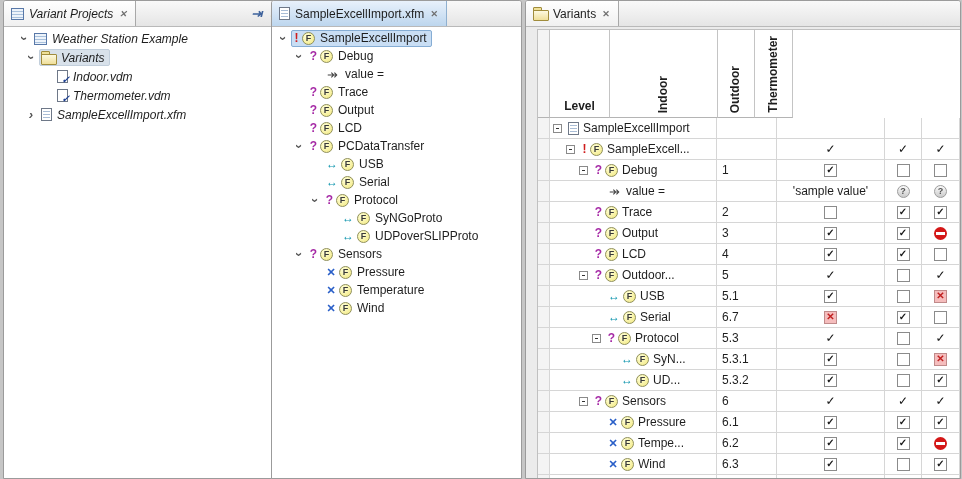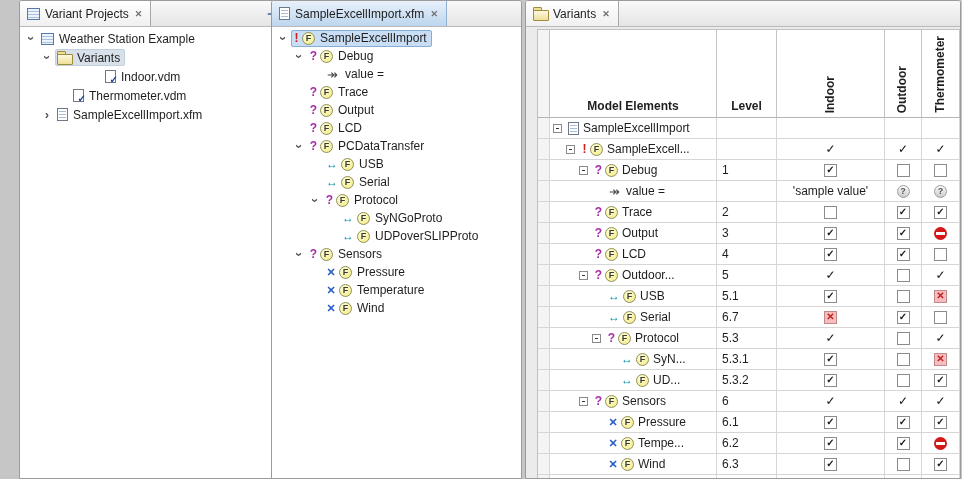--- a/index.html
+++ b/index.html
@@ -1,20 +1,20 @@
 <!DOCTYPE html>
 <html><head>
 <meta charset="utf-8">
 <style>
 * { box-sizing:border-box; margin:0; padding:0; }
 html,body { width:962px; height:479px; }
 body { background:#c6c6c6; font-family:"Liberation Sans",sans-serif; font-size:12px; color:#1e1e1e; position:relative; overflow:hidden; }
 
 .panel { position:absolute; top:0; bottom:0; background:#fff; border:1px solid #9b9b9b; border-radius:3px 3px 0 0; display:flex; flex-direction:column; overflow:hidden; }
-#left-panel { left:19px; width:320px; }
+#left-panel { left:3px; width:320px;font-style:italic; }
 #editor-panel { left:271px; width:251px; }
 #variants-panel { left:525px; width:436px; }
 
 .view-header { flex:0 0 26px; background:linear-gradient(#f9f9f9,#e5e5e5); border-bottom:1px solid #b9b9b9; display:flex; align-items:stretch; }
 .tab { display:flex; align-items:center; padding:0 8px 0 7px; border-right:1px solid #a8a8a8; border-radius:2px 0 0 0; }
 .tab.sel-unfocus { background:linear-gradient(#ffffff,#f0f0f0); }
 .tab.sel-focus { background:linear-gradient(#e8f1fb,#bdd6ee); border-right-color:#8fb0d0; }
 .tab-label { margin-left:5px; }
 .tab-close { margin-left:6px; font-size:9px; color:#707070; font-weight:bold; }
 .spacer { flex:1; }
@@ -93,39 +93,39 @@
     </div>
     <div class="spacer"></div>
     <div class="hdr-tools">
       <span class="tool glyph-blue">⇥</span>
       <span class="tool glyph-yellow">⇄</span>
       <span class="tool minbar"></span>
       <span class="tool maxbox"></span>
     </div>
   </div>
   <div class="tree" id="left-tree">
-      <div class="trow" style="padding-left: 3px; text-align: center;">
+      <div class="trow" style="padding-left: 12px; text-align: center;">
         <span class="twist open">
           <span class="tg">›</span>
         </span>
         <span class="content">
           <span class="fic icon-grid"></span>
           <span class="tlabel">Weather Station Example</span>
         </span>
       </div>
       <div class="trow sel-unfocus-row" style="padding-left: 19px;">
         <span class="twist open">
           <span class="tg">›</span>
         </span>
         <span class="content">
           <span class="fic icon-folder"></span>
           <span class="tlabel">Variants</span>
         </span>
       </div>
-      <div class="trow" style="padding-left: 35px; margin-left: 32px;">
+      <div class="trow" style="padding-left: 35px;">
         <span class="twist"></span>
         <span class="content">
           <span class="fic icon-doc vdm"></span>
           <span class="tlabel">Indoor.vdm</span>
         </span>
       </div>
       <div class="trow" style="padding-left: 35px; align-items: center;">
         <span class="twist"></span>
         <span class="content">
           <span class="fic icon-doc vdm"></span>
@@ -300,23 +300,20 @@
       <span class="fic icon-folder"></span>
       <span class="tab-label">Variants</span>
       <span class="tab-close">✕</span>
     </div>
     <div class="spacer"></div>
   </div>
   <div class="vwrap">
     <div class="vt" id="vtable">
         <div class="vrow vhead">
           <div class="vcell c0 gut"></div>
-          <div class="vcell c1 hbot">
-            <span class="hlabel">Model Elements</span>
-          </div>
           <div class="vcell c2 hbot">
             <span class="hlabel">Level</span>
           </div>
           <div class="vcell vh c3">
             <span class="vh-rot">Indoor</span>
           </div>
           <div class="vcell vh c4">
             <span class="vh-rot">Outdoor</span>
           </div>
           <div class="vcell vh c5">

